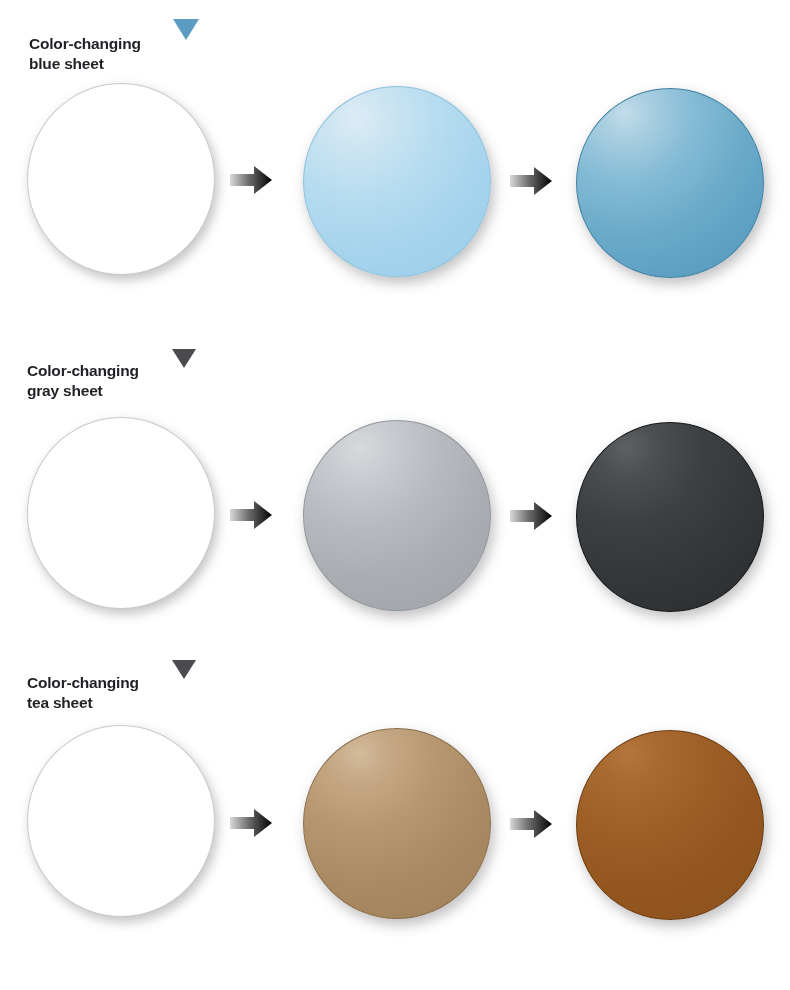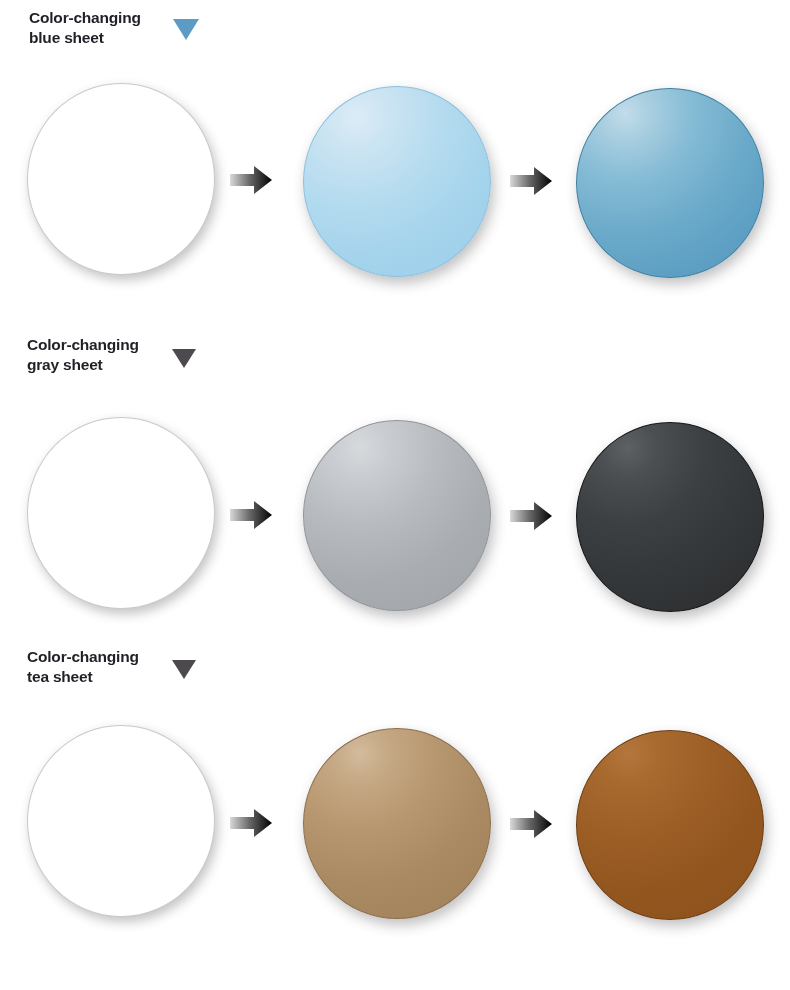--- a/index.html
+++ b/index.html
@@ -45,20 +45,21 @@
   .row-tea  .label-block { left: 27px; top: 27px; }
 
   .label-text {
     font-size: 15.5px;
     font-weight: bold;
     line-height: 1.28;
     color: #231f26;
     letter-spacing: -0.2px;
     white-space: pre-line;
     width: 140px;
+    margin-top: 26px;
   }
 
   .tri-wrap {
     width: 34px;
     height: 40px;
     display: flex;
     align-items: flex-end;
     justify-content: center;
   }
   .row-blue .tri-wrap { align-items: flex-start; padding-top: 11px; }

